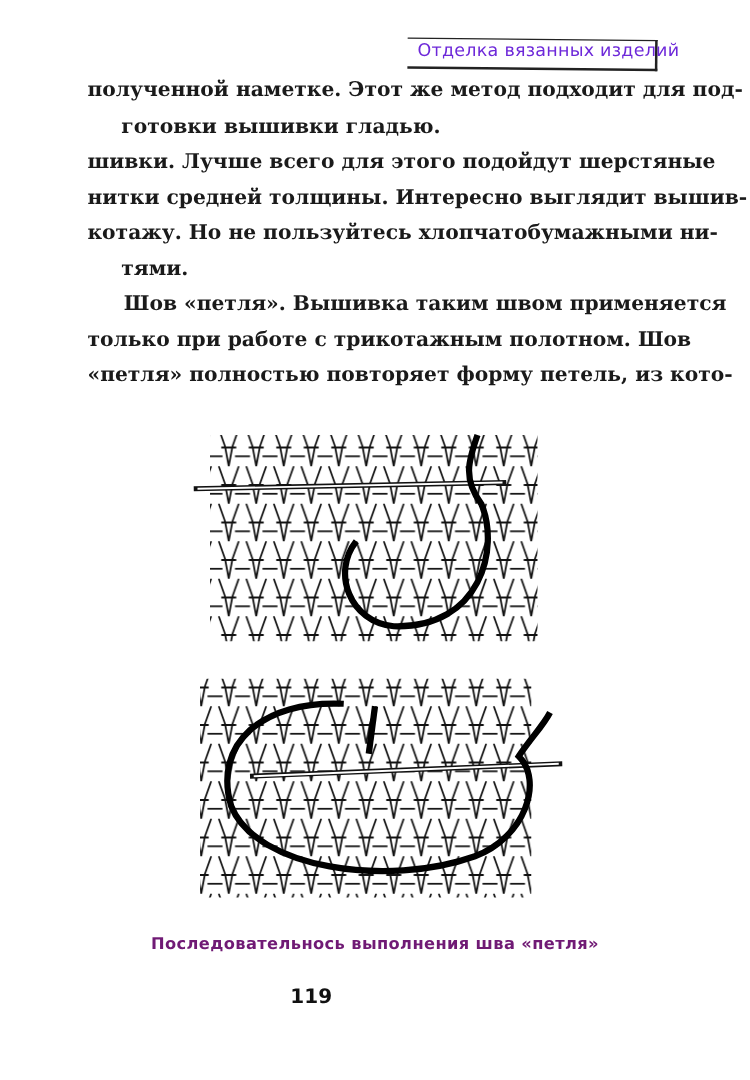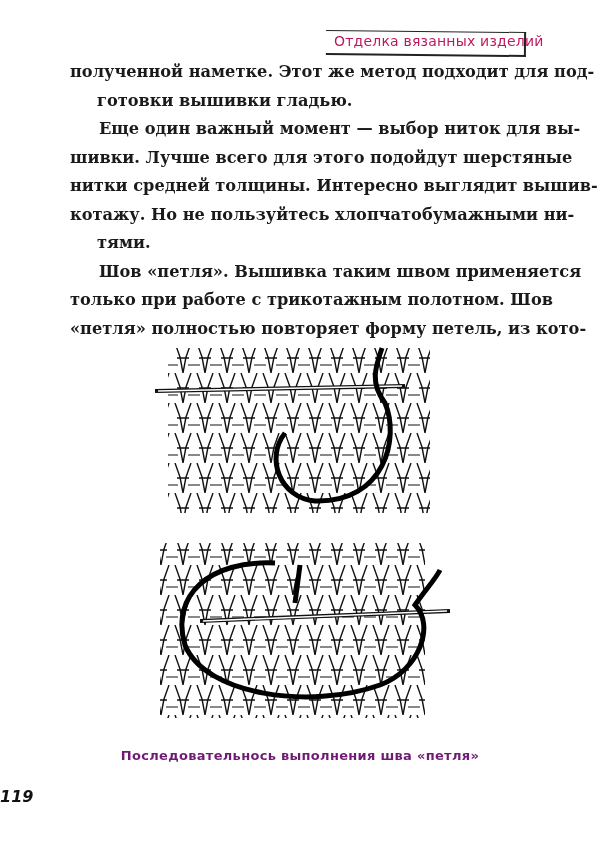--- a/index.html
+++ b/index.html
@@ -2,51 +2,50 @@
 <html><head>
 <meta charset="utf-8">
 <style>
   html, body { margin: 0; padding: 0; background: #ffffff; }
   body { width: 600px; height: 864px; position: relative; overflow: hidden;
          font-family: "DejaVu Serif", serif; color: #111; }
   .header-box { position: absolute; left: 326px; top: 31px; width: 198px; height: 22px;
                 border-top: 1.5px solid #222; border-right: 2px solid #222; border-bottom: 2px solid #222;
                 transform: rotate(0.6deg); }
   .header-text { position: absolute; left: 334px; top: 33px; font-family: "DejaVu Sans", sans-serif;
-                 font-size: 14px; letter-spacing: 0.2px; color: #be185d; white-space: nowrap; }
+                 font-size: 14px; letter-spacing: 0.2px; color: #6d28d9; white-space: nowrap; }
   .body-text { position: absolute; left: 70px; top: 58px; width: 458px; font-size: 16.2px;
                line-height: 28.5px; text-align: justify; font-weight: bold; color: #1a1a1a; }
   .body-text p { margin: 0; }
   .line { display: block; text-align: justify; text-align-last: justify; white-space: nowrap; }
   .line.last { text-align-last: left; margin-left: 27px; }
   .indent { padding-left: 29px; }
   .bold-term { font-weight: 900; }
   .figure { position: absolute; left: 150px; width: 300px; }
   .fig1 { top: 343px; height: 175px; }
   .fig2 { top: 535px; height: 190px; }
   .caption { position: absolute; left: 0; width: 600px; top: 748px; text-align: center;
              font-family: "DejaVu Sans", sans-serif; font-size: 13px; font-weight: bold; letter-spacing: 0.3px; color: #701a75; }
-  .page-number { position: absolute; left: 0; width: 498px; top: 787px; text-align: left;
-                 font-family: "DejaVu Sans", sans-serif; font-size: 16px; font-weight: bold; color: #111; font-style: italic; }
+  .page-number { position: absolute; left: 0; width: 498px; top: 787px; text-align: center;
+                 font-family: "DejaVu Sans", sans-serif; font-size: 16px; font-weight: bold; color: #111; }
 </style>
 </head>
 <body>
 
 <div>
   <div class="header-box"></div>
   <div class="header-text">Отделка вязанных изделий</div>
 </div>
 
 <div class="body-text">
   <p>
     <span class="line">полученной наметке. Этот же метод подходит для под-</span>
     <span class="line last">готовки вышивки гладью.</span>
   </p>
   <p>
-    <span class="line indent">Еще один важный момент — выбор ниток для вы-</span>
     <span class="line">шивки. Лучше всего для этого подойдут шерстяные</span>
     <span class="line">нитки средней толщины. Интересно выглядит вышив-</span>
     <span class="line">котажу. Но не пользуйтесь хлопчатобумажными ни-</span>
     <span class="line last">тями.</span>
   </p>
   <p>
     <span class="line indent"><span class="bold-term">Шов «петля».</span><span> Вышивка таким швом применяется</span></span>
     <span class="line">только при работе с трикотажным полотном. Шов</span>
     <span class="line">«петля» полностью повторяет форму петель, из кото-</span>
   </p>

